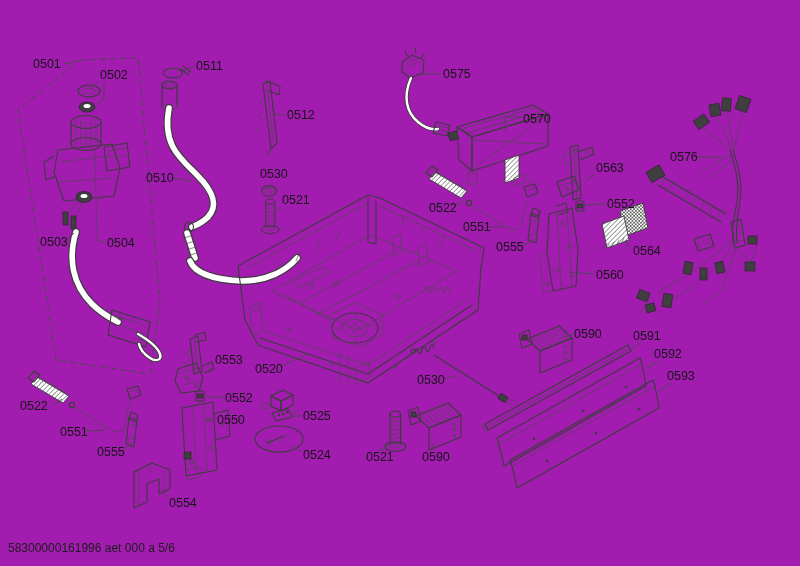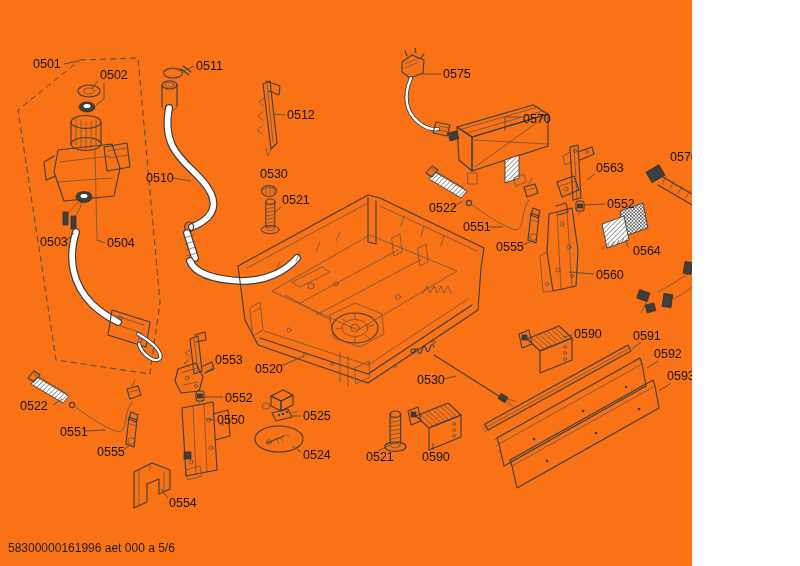--- a/index.html
+++ b/index.html
@@ -1,16 +1,16 @@
 <!DOCTYPE html>
 <html><head>
 <meta charset="utf-8">
 <style>
   html,body{margin:0;padding:0;background:#fff;}
-  #stage{position:relative;width:692px;height:566px;background:#f97316;overflow:hidden;
+  #stage{position:relative;width:800px;height:566px;background:#a21caf;overflow:hidden;
          font-family:"Liberation Sans",sans-serif;}
   svg{display:block}
   .ln{fill:none;stroke:#3d3d3d;stroke-width:1.1;stroke-linejoin:round;stroke-linecap:round}
   .thn{fill:none;stroke:#4a4a4a;stroke-width:0.65;stroke-linejoin:round;stroke-linecap:round}
   .dash{fill:none;stroke:#4a4a4a;stroke-width:1;stroke-dasharray:6 4}
   .dk{fill:#3f3f3f;stroke:#222;stroke-width:0.6}
   .ht{fill:url(#hp);stroke:#3d3d3d;stroke-width:0.9}
   .xh{fill:url(#xp);stroke:#3d3d3d;stroke-width:0.9}
   .hose-o{fill:none;stroke:#3d3d3d;stroke-width:8;stroke-linecap:round}
   .hose-i{fill:none;stroke:#fff;stroke-width:5.6;stroke-linecap:round}

